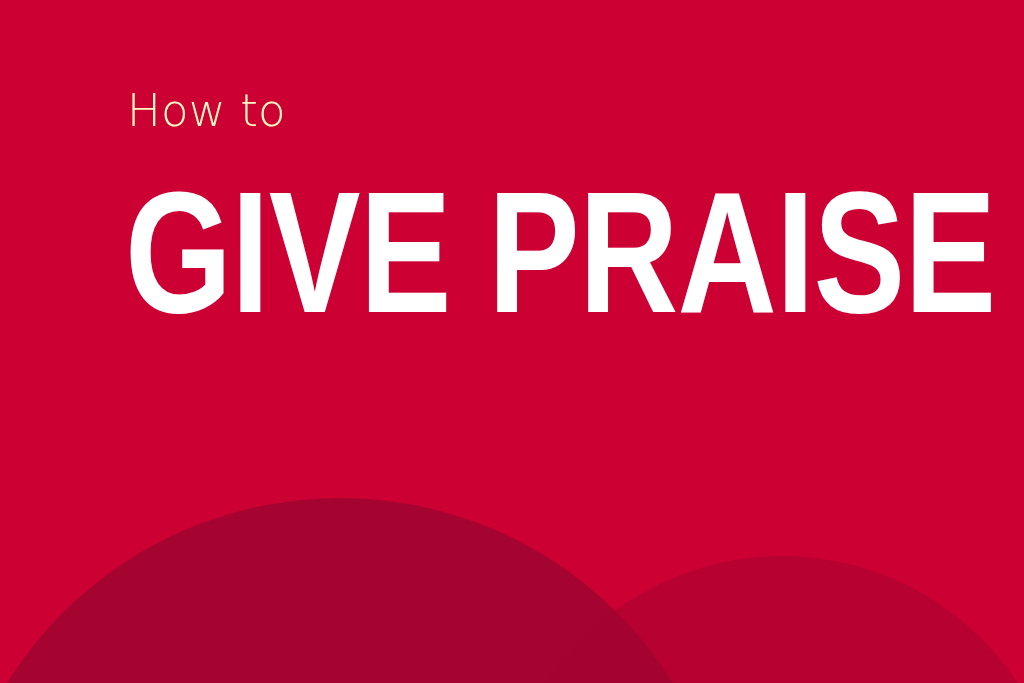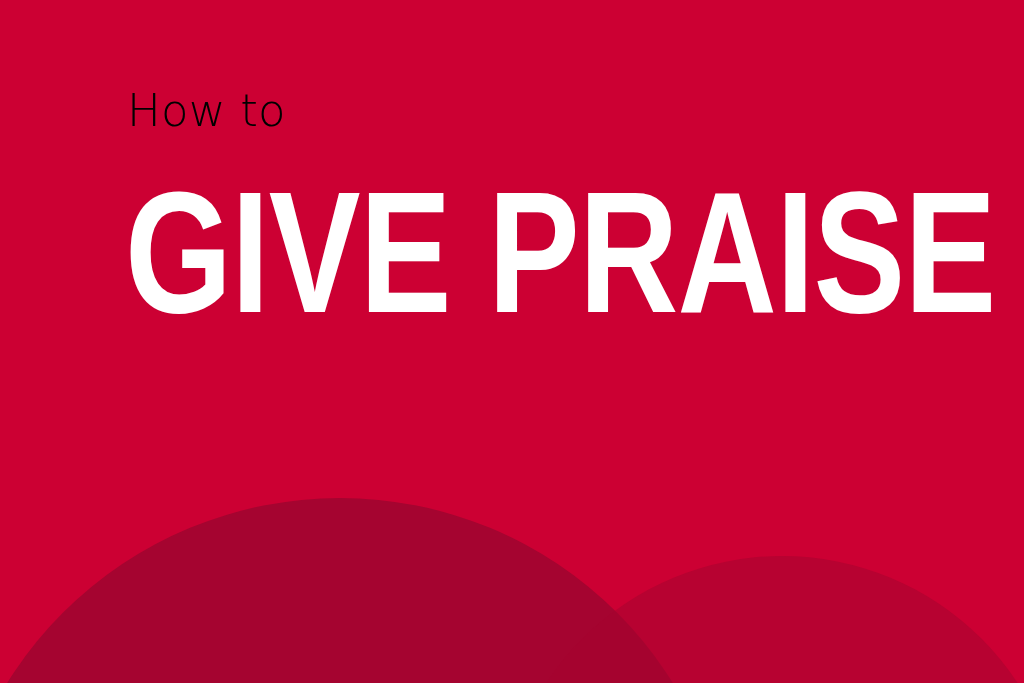--- a/index.html
+++ b/index.html
@@ -79,17 +79,17 @@
 <div id="slide" style="background-color: rgb(204, 0, 51);">
 
   <svg id="decor-layer" viewBox="0 0 1024 683" width="1024" height="683" preserveAspectRatio="none" xmlns="http://www.w3.org/2000/svg">
     <g opacity="1">
       <circle cx="340" cy="890" r="392" fill="#A50430"></circle>
       <circle cx="782" cy="838" r="282" fill="#A50430" fill-opacity="0.55"></circle>
     </g>
   </svg>
 
   <div id="text-block">
-    <span id="eyebrow" style="color: #000000;">How to</span>
+    <span id="eyebrow" style="color: #fef9c3;">How to</span>
     <span id="headline" style="color: rgb(255, 255, 255);">GIVE PRAISE</span>
   </div>
 
 </div>
 
 </body></html>

